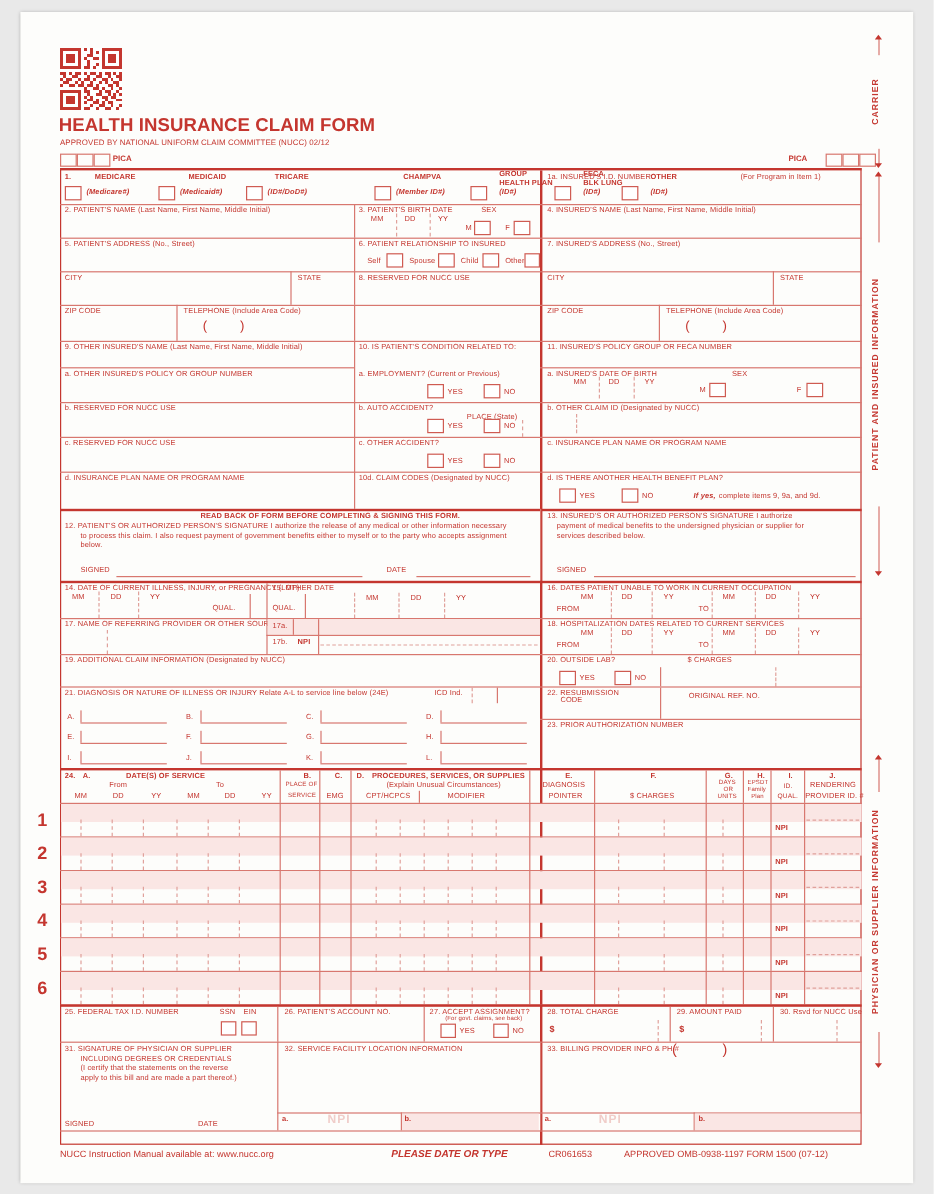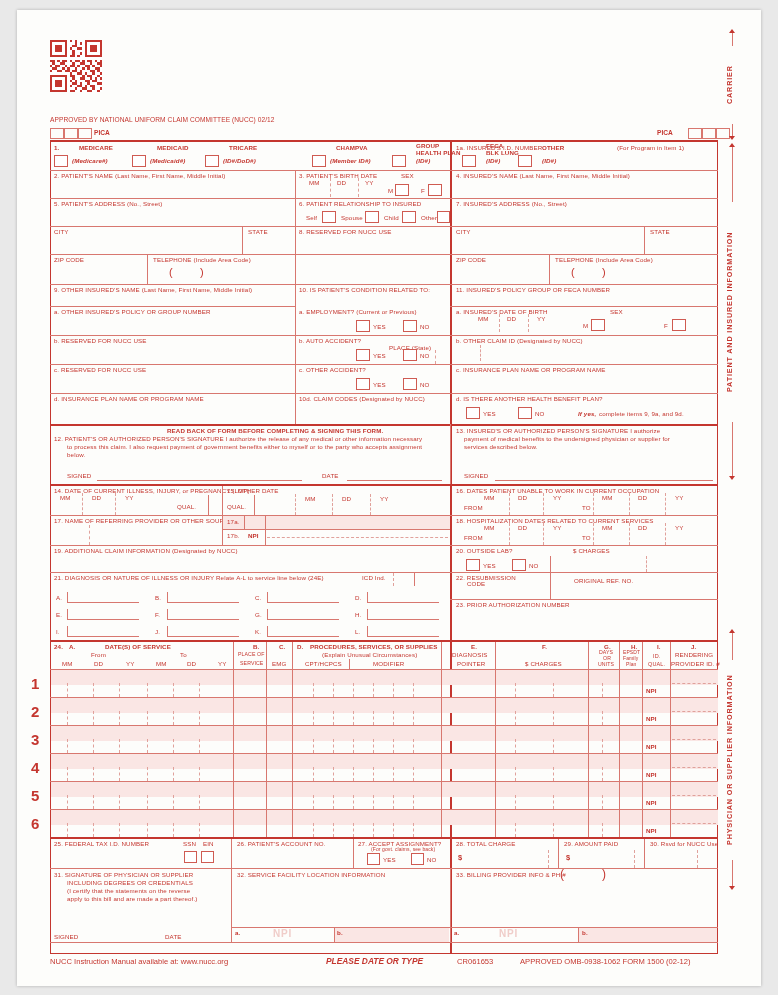--- a/index.html
+++ b/index.html
@@ -161,20 +161,21 @@
           <rect x="13" y="19" width="2" height="1"></rect>
         <rect x="17" y="19" width="1" height="1"></rect>
           <rect x="20" y="19" width="1" height="1"></rect>
         <rect x="8" y="20" width="2" height="1"></rect>
           <rect x="12" y="20" width="1" height="1"></rect>
         <rect x="15" y="20" width="2" height="1"></rect>
           <rect x="19" y="20" width="1" height="1"></rect>
       </g>
     </svg>
 
+    <div id="title">HEALTH INSURANCE CLAIM FORM</div>
     <div id="approved">APPROVED BY NATIONAL UNIFORM CLAIM COMMITTEE (NUCC) 02/12</div>
 
     <div class="bx" style="left:13px;top:96px;width:14px;height:11px;"></div>
     <div class="bx" style="left:27px;top:96px;width:14px;height:11px;"></div>
     <div class="bx" style="left:41px;top:96px;width:14px;height:11px;"></div>
     <div class="pica" style="left:57px;top:97px;">PICA</div>
 
     <div class="pica" style="left:620px;top:97px;">PICA</div>
     <div class="bx" style="left:651px;top:96px;width:14px;height:11px;"></div>
     <div class="bx" style="left:665px;top:96px;width:14px;height:11px;"></div>
@@ -810,16 +811,16 @@
     <div class="lbl b" style="left:417px;top:898px;">a.</div>
     <div class="npi-ghost" style="left:462px;top:896px;">NPI</div>
     <div class="vline" style="left:541px;top:895px;height:15px;"></div>
     <div class="shade" style="left:542px;top:896px;width:138px;height:14px;"></div>
     <div class="lbl b" style="left:545px;top:898px;">b.</div>
     <div class="hline" style="left:13px;top:910px;width:668px;"></div>
 
     <div class="foot" style="left:13px;top:925px;">NUCC Instruction Manual available at: www.nucc.org</div>
     <div class="foot i" style="left:289px;top:924px;">PLEASE DATE OR TYPE</div>
     <div class="foot" style="left:420px;top:925px;">CR061653</div>
-    <div class="foot" style="left:483px;top:925px;">APPROVED OMB-0938-1062 FORM 1500 (02-12)</div>
+    <div class="foot" style="left:483px;top:925px;">APPROVED OMB-0938-1197 FORM 1500 (07-12)</div>
 
   </div>
 </div>
 
 </body></html>

